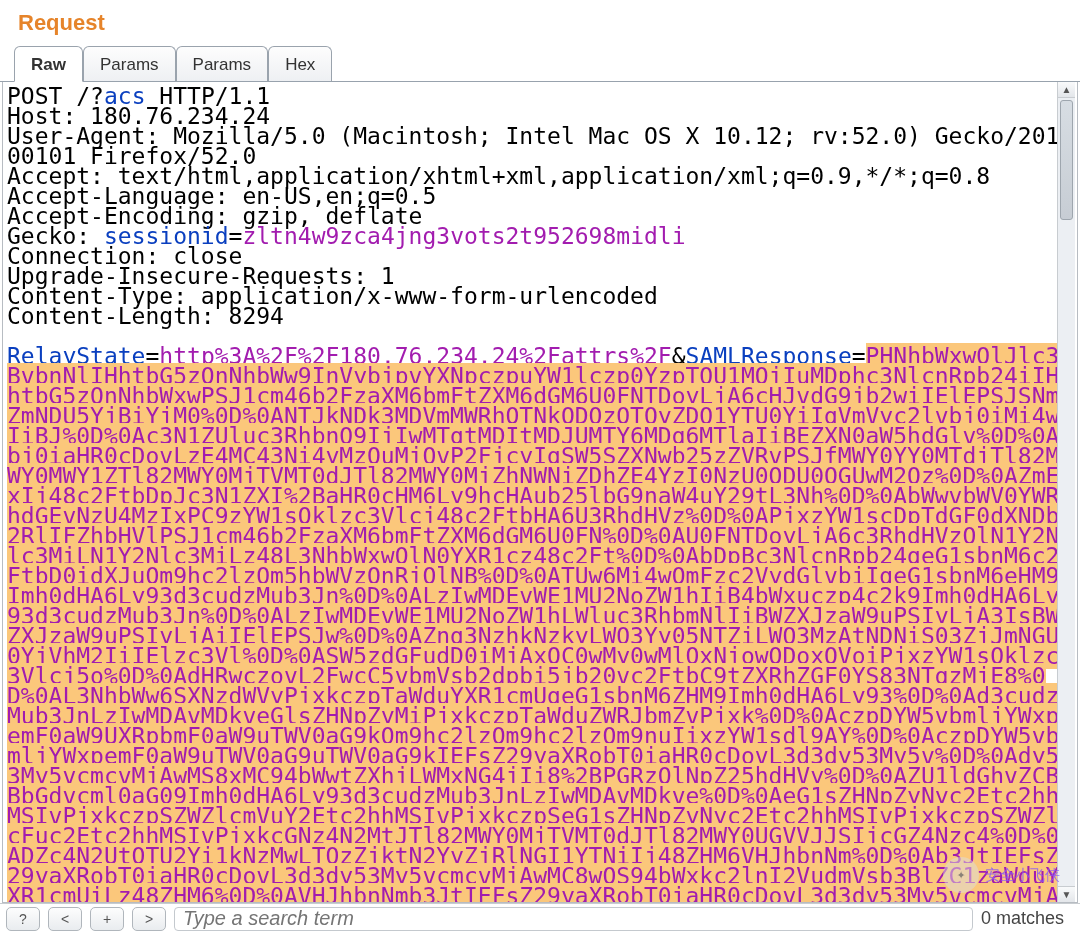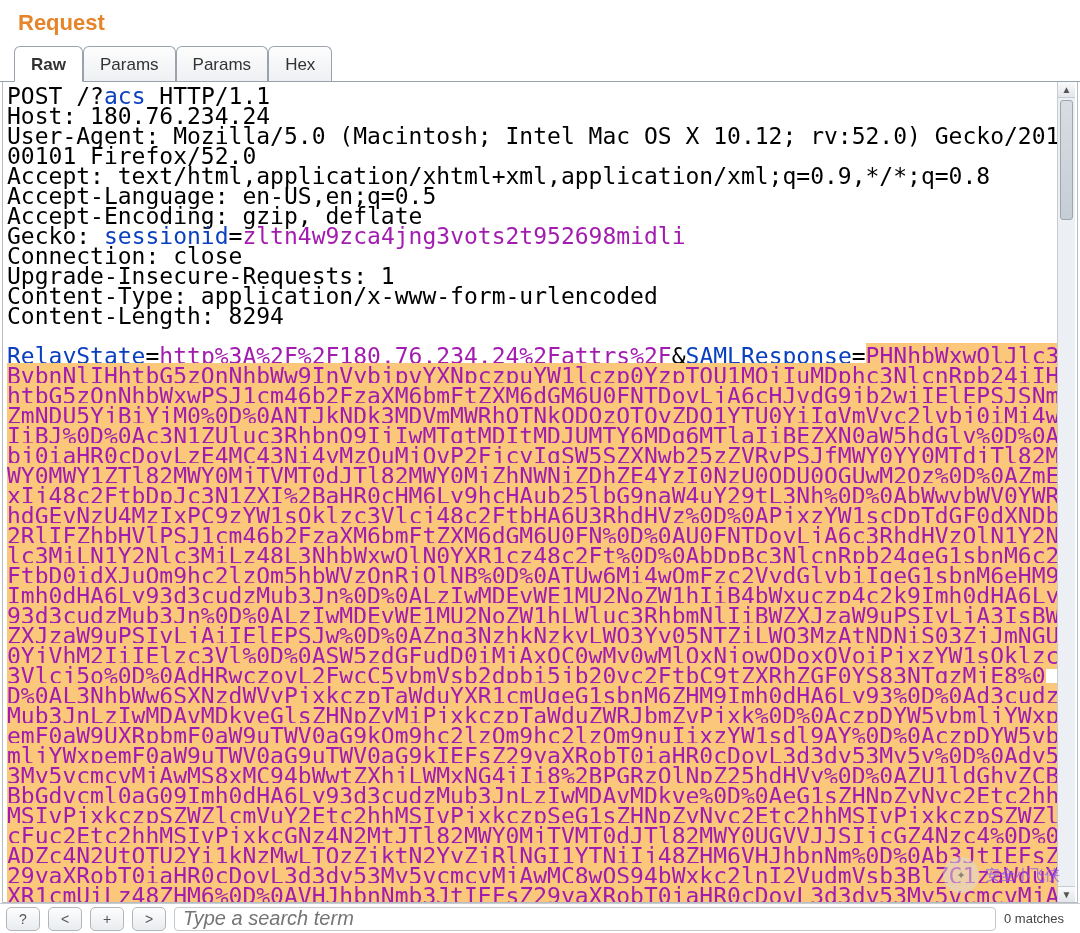--- a/index.html
+++ b/index.html
@@ -16,21 +16,21 @@
   .val { color: #a21caf; }
   .hl { background: #fbc77b; }
   .scrollbar { position: absolute; right: 2px; top: 0; bottom: 0; width: 18px; background: #eceff3; border-left: 1px solid #c8ccd0; display: flex; flex-direction: column; }
   .sb-btn { height: 16px; display: flex; align-items: center; justify-content: center; font-size: 10px; color: #555; background: linear-gradient(#f9fafb,#e3e6ea); border-bottom: 1px solid #c8ccd0; cursor: pointer; }
   .sb-btn.bottom { border-top: 1px solid #c8ccd0; border-bottom: none; }
   .sb-track { flex: 1; position: relative; }
   .sb-thumb { position: absolute; left: 2px; right: 2px; top: 2px; height: 120px; background: linear-gradient(#d7dde3,#c7cdd4); border: 1px solid #9ea6ae; border-radius: 3px; cursor: grab; }
   .footer { height: 30px; border-top: 1px solid #c8ccd0; display: flex; align-items: center; gap: 8px; padding: 0 10px 0 6px; background: #fff; }
   .fbtn { width: 34px; height: 24px; border: 1px solid #b0b6bc; border-radius: 5px; background: linear-gradient(#fdfdfd,#e9ecef); display: flex; align-items: center; justify-content: center; font-size: 14px; color: #555; cursor: pointer; }
   .search { flex: 1; height: 24px; border: 1px solid #c4c9ce; border-radius: 4px; padding: 0 8px; font-size: 20px; color: #888; font-style: italic; }
-  .matches { font-size: 13px; color: #444; padding-right: 6px; }
+  .matches { font-size: 18px; color: #444; padding-right: 6px; }
   .watermark { position: absolute; right: 20px; bottom: 40px; display: flex; align-items: center; gap: 6px; opacity: 0.85; pointer-events: none; }
   .wm-circle { width: 36px; height: 36px; border-radius: 50%; background: rgba(220,220,220,0.6); display:flex;align-items:center;justify-content:center;color:#777;font-size:11px; }
   .wm-text { font-size: 15px; color: #8b5cf6; }
 </style>
 </head>
 <body>
 <div class="container">
 
   <div class="title">Request</div>
 

